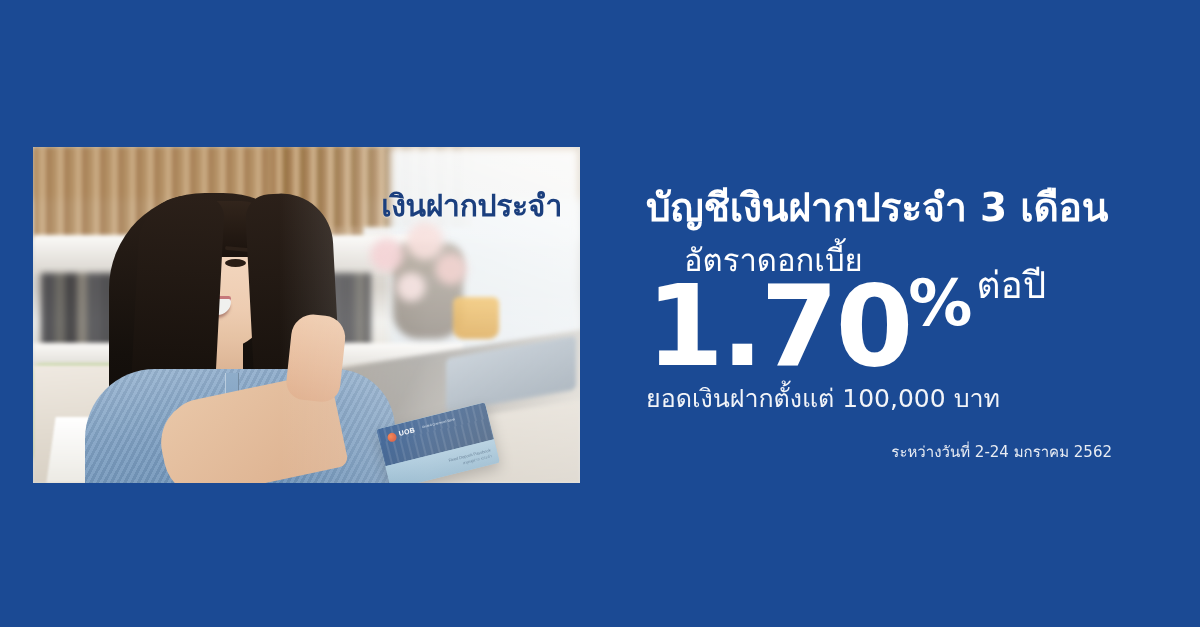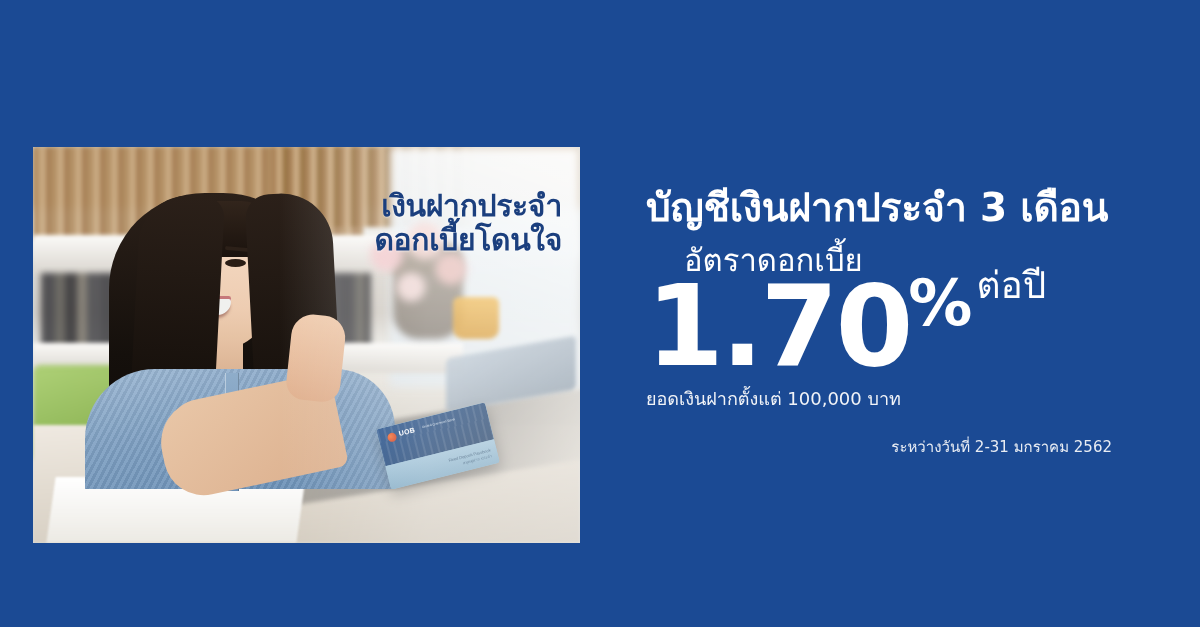--- a/index.html
+++ b/index.html
@@ -18,21 +18,21 @@
     overflow: hidden;
     background: #1b4a94;
   }
 
   
   .photo-card {
     position: absolute;
     left: 33px;
     top: 147px;
     width: 547px;
-    height: 396px;
+    height: 336px;
     overflow: hidden;
     background: #cfd8de;
   }
 
   .photo-scene {
     position: absolute;
     inset: 0;
   }
 
   
@@ -346,22 +346,21 @@
   }
   .rate-per {
     font-size: 37px;
     font-weight: 400;
     line-height: 1;
     margin-left: 6px;
     position: relative;
     top: -8px;
   }
   .min-deposit {
-    margin-top: 6px;
-    font-size: 18px;
+    font-size: 25px;
     font-weight: 400;
     color: #f2f4f8;
   }
   .period {
     margin-top: 22px;
     font-size: 15px;
     font-weight: 400;
     color: #e8ecf3;
     text-align: right;
     width: 466px;
@@ -423,29 +422,28 @@
           <div class="pb-line one">Fixed Deposit Passbook</div>
           <div class="pb-line two">สมุดคู่ฝาก ประจำ</div>
         </div>
       </div>
 
       <div class="photo-tint"></div>
     </div>
 
     <div class="photo-headline">
       <span class="l1">เงินฝากประจำ</span>
-      <span class="l2">ดอกเบี้ยโดนใจ</span>
     </div>
   </div>
 
   <div class="copy">
     <div class="title">บัญชีเงินฝากประจำ 3 เดือน</div>
     <div class="rate-label">อัตราดอกเบี้ย</div>
     <div class="rate-row">
       <span class="rate-number">1.70</span>
       <span class="rate-pct">%</span>
       <span class="rate-per">ต่อปี</span>
     </div>
     <div class="min-deposit">ยอดเงินฝากตั้งแต่ 100,000 บาท</div>
-    <div class="period">ระหว่างวันที่ 2-31 มกราคม 2562</div>
+    <div class="period">ระหว่างวันที่ 2-24 มกราคม 2562</div>
   </div>
 
 </div>
 
 </body></html>

